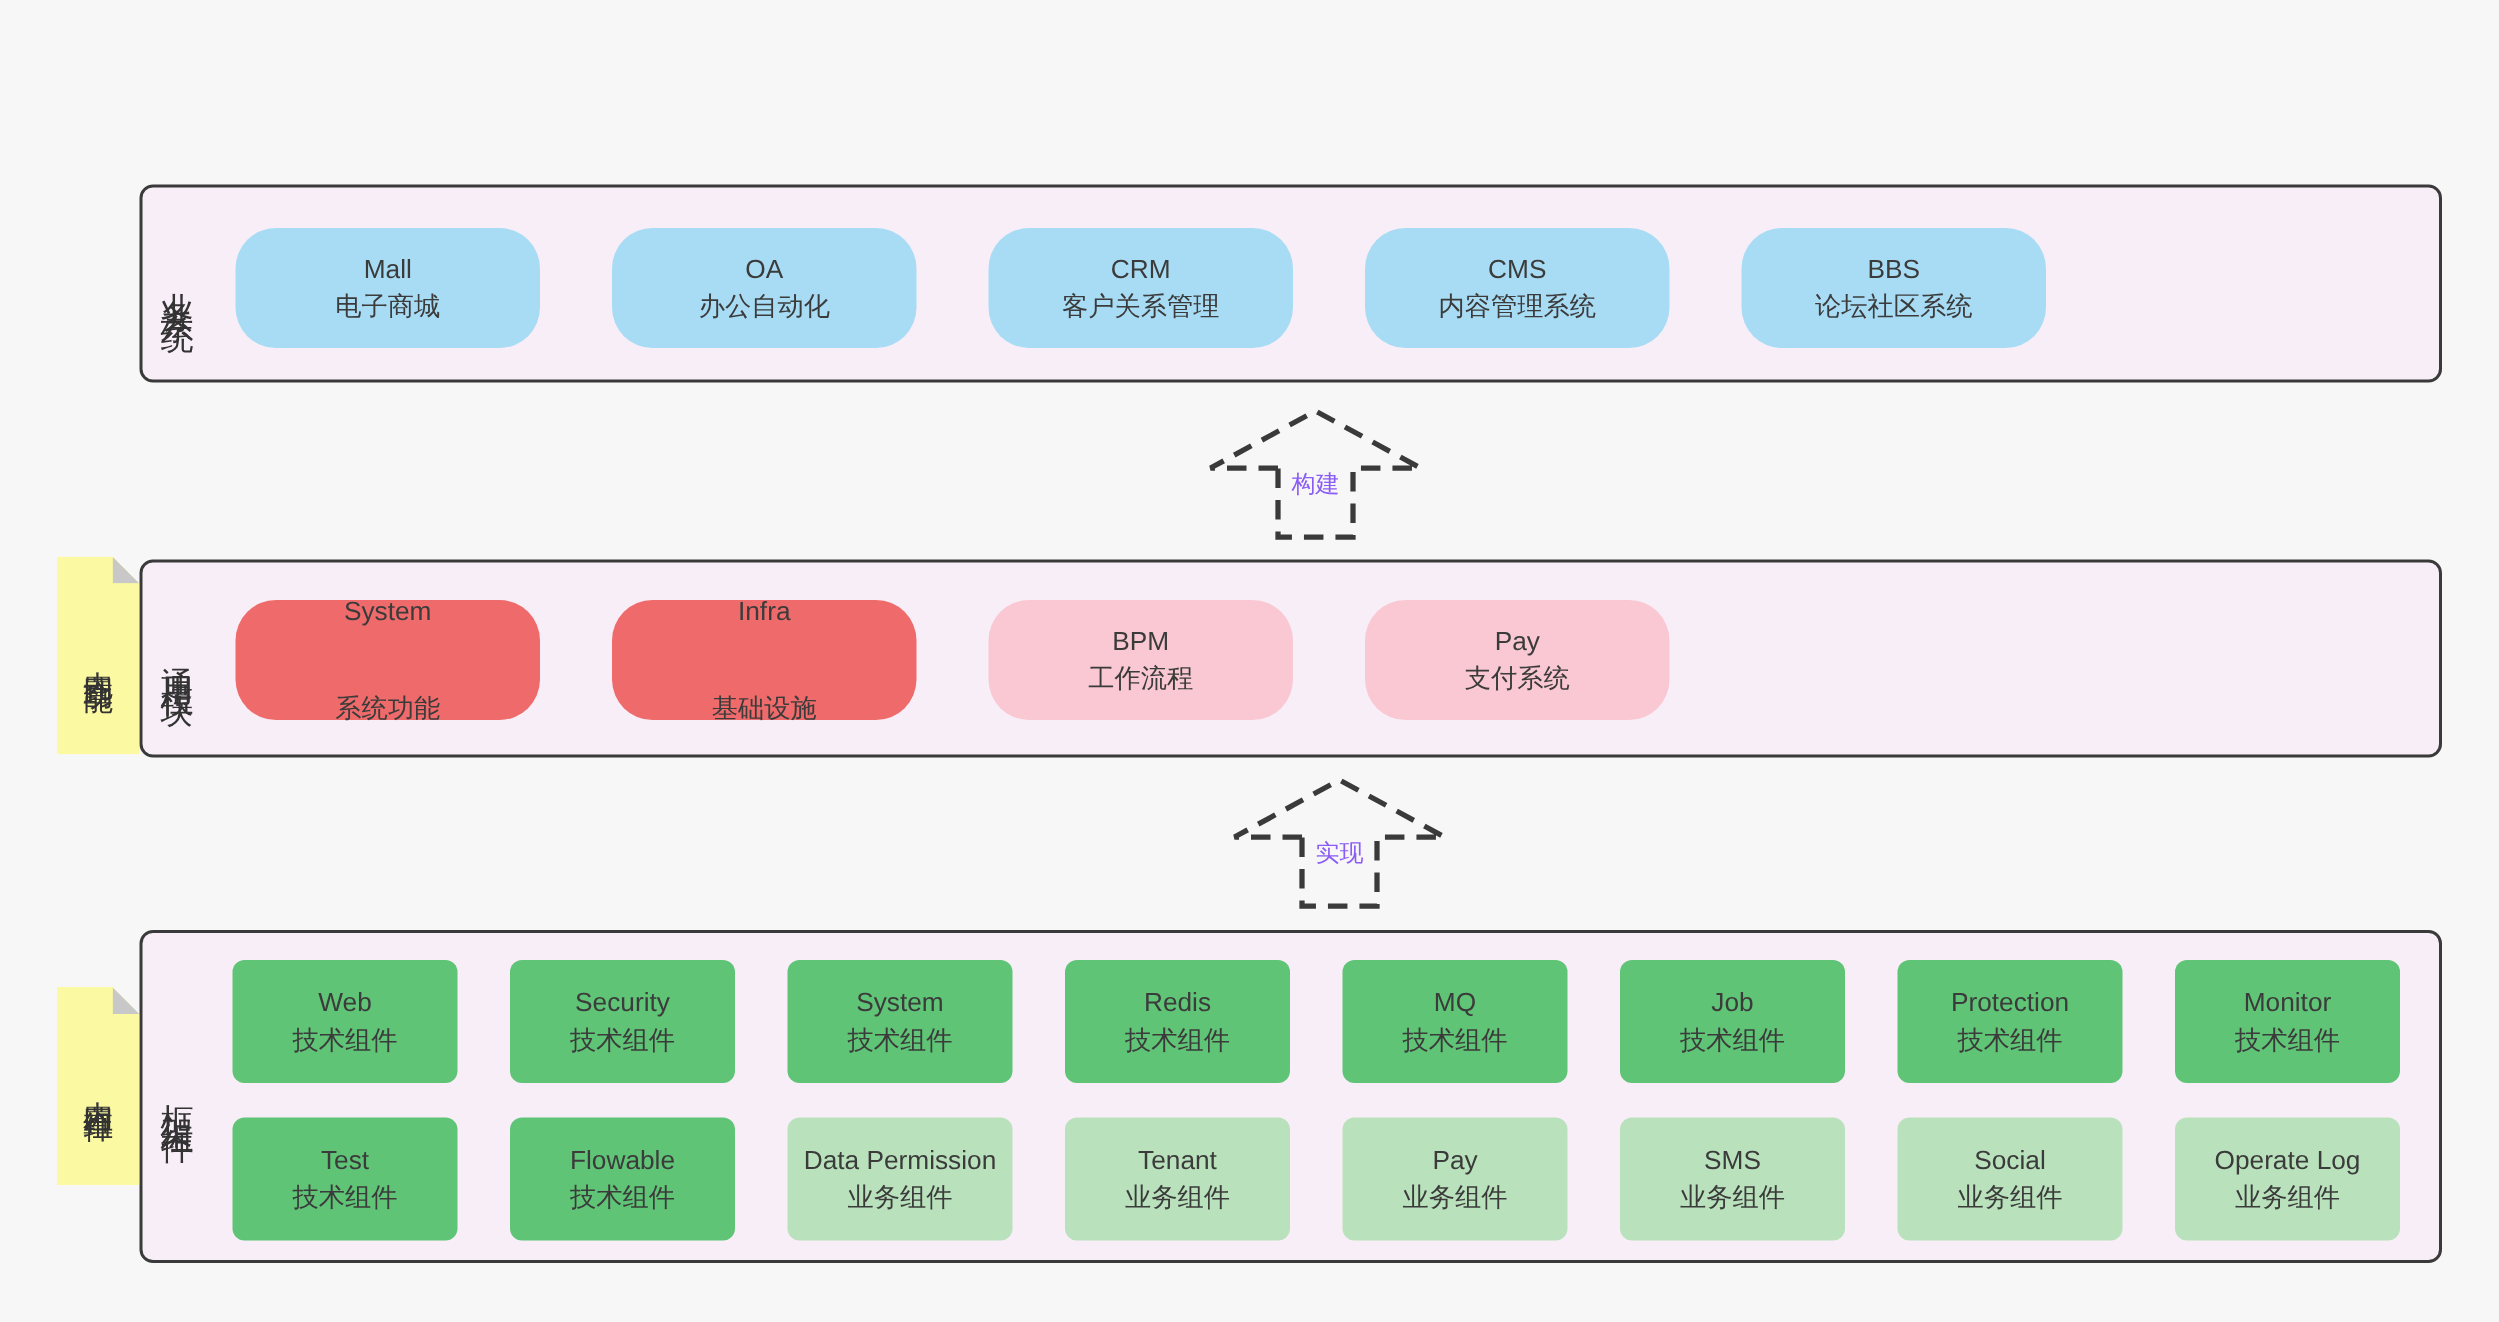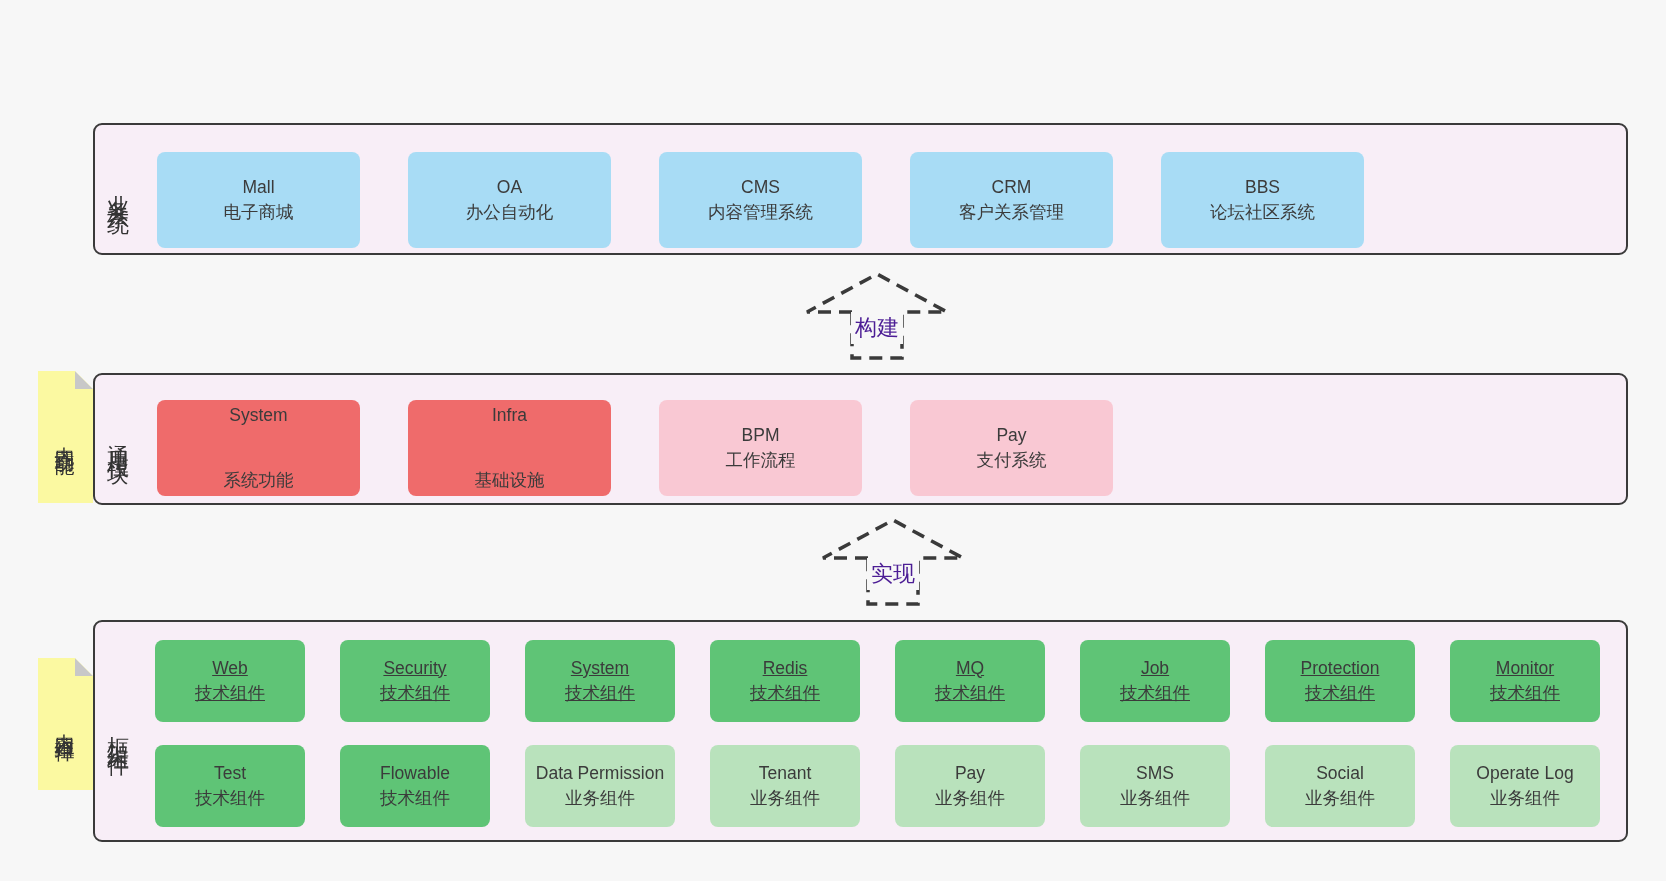--- a/index.html
+++ b/index.html
@@ -33,29 +33,29 @@
     position:absolute;left:8px;top:50%;transform:translateY(-50%);
     writing-mode:vertical-rl;text-orientation:upright;
     font-size:22px;letter-spacing:6px;color:#333;white-space:nowrap;
   }
 
   .row{position:absolute;display:flex;}
   .row-wide{left:62px;gap:48px;}
   .row-narrow{left:60px;gap:35px;}
   #row-business{top:27px;}
   #row-modules{top:25px;}
-  #row-fw-1{top:18px;text-decoration:underline;}
+  #row-fw-1{top:18px;}
   #row-fw-2{top:123px;}
 
   .box{
     border-radius:8px;
     display:flex;flex-direction:column;justify-content:center;align-items:center;
     text-align:center;font-size:17.5px;line-height:1.45;color:var(--text);
   }
-  .row-wide .box{width:203px;height:96px;}
+  .row-wide .box{width:203px;height:80px;border-radius:27px;}
   .row-narrow .box{width:150px;height:82px;}
   .box.blue{background:var(--blue);}
   .box.red{background:var(--red);gap:39px;}
   .box.pink{background:var(--pink);}
   .box.green{background:var(--green);}
   .box.light_green{background:var(--light_green);}
 
   .sticky{
     position:absolute;left:38px;width:55px;height:132px;
     background:var(--sticky_yellow);z-index:3;
@@ -78,46 +78,46 @@
   #arrow-build{left:804px;top:268px;}
   #arrow-implement{left:820px;top:514px;}
   .arrow svg{position:absolute;inset:0;width:100%;height:100%;overflow:visible;}
   .arrow path{
     fill:none;stroke:var(--layer_border);stroke-width:3.5;
     stroke-dasharray:13 8;stroke-linejoin:miter;
   }
   .arrow-label{
     position:absolute;left:50%;top:44px;transform:translateX(-50%);
     background:var(--page_bg);padding:1px 4px;
-    font-size:22px;color:#4c1d95;white-space:nowrap;
+    font-size:16px;color:#8b5cf6;white-space:nowrap;
   }
 </style>
 </head>
 <body>
 
 <div class="canvas">
 
   <section class="layer" id="layer-business">
     <div class="layer-label">业务系统</div>
     <div class="row row-wide" id="row-business">
         <div class="box blue">
           <div class="box-title">Mall</div>
           <div class="box-subtitle">电子商城</div>
         </div>
         <div class="box blue">
           <div class="box-title">OA</div>
           <div class="box-subtitle">办公自动化</div>
         </div>
         <div class="box blue">
+          <div class="box-title">CRM</div>
+          <div class="box-subtitle">客户关系管理</div>
+        </div>
+        <div class="box blue">
           <div class="box-title">CMS</div>
           <div class="box-subtitle">内容管理系统</div>
-        </div>
-        <div class="box blue">
-          <div class="box-title">CRM</div>
-          <div class="box-subtitle">客户关系管理</div>
         </div>
         <div class="box blue">
           <div class="box-title">BBS</div>
           <div class="box-subtitle">论坛社区系统</div>
         </div>
       </div>
   </section>
 
   <div class="arrow" id="arrow-build">
     <svg viewBox="0 0 146 94">

